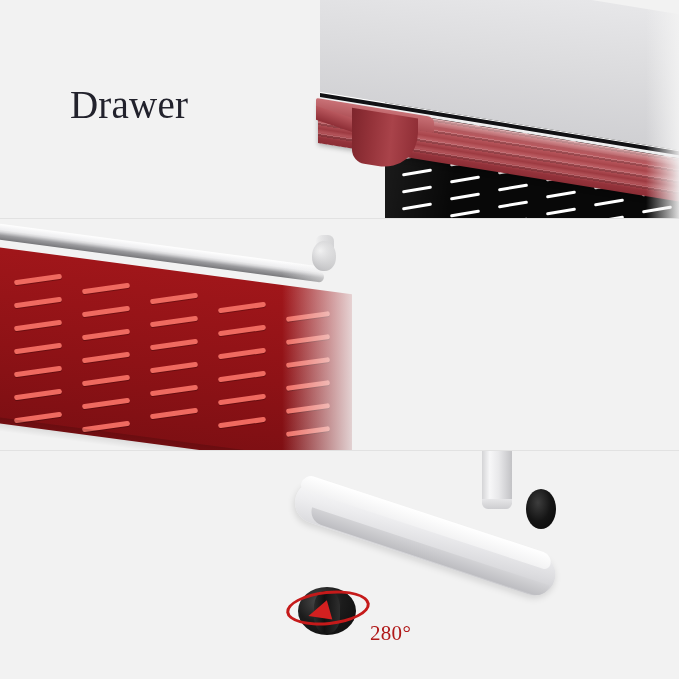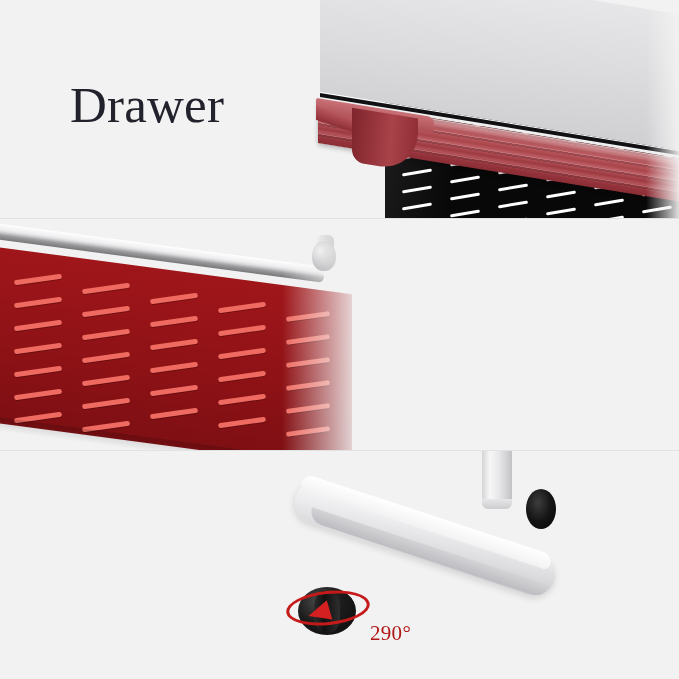--- a/index.html
+++ b/index.html
@@ -31,21 +31,21 @@
   .caption{
     position:absolute;
     color:#22222c;
     font-family:"Liberation Serif","DejaVu Serif",serif;
     font-weight:400;
     letter-spacing:.2px;
     white-space:pre;
     line-height:1.12;
     z-index:40;
   }
-  #caption-drawer { left:70px;  top:77px;  font-size:51px; }
+  #caption-drawer { left:70px;  top:83px;  font-size:39px; }
 
   
   #drawer-art{
     position:absolute; left:330px; top:-4px; width:360px; height:226px;
   }
   
   .mesh-back{
     position:absolute;
     left:55px; top:22px; width:330px; height:215px;
     background:#080808;
@@ -365,18 +365,18 @@
       <div class="pole"></div>
       <div class="pole-foot"></div>
       <div class="wheel" id="wheel-rear"></div>
       <div class="base-bar"></div>
       <div class="base-bar-under"></div>
       <div class="base-bar-top"></div>
       <div class="wheel" id="wheel-front"></div>
       <div id="wheel-front-hub"></div>
       <div class="rot-ellipse"></div>
       <div class="rot-arrow"></div>
-      <div class="rot-label">290°</div>
+      <div class="rot-label">280°</div>
     </div>
 
   </div>
 
 </div>
 
 </body></html>

